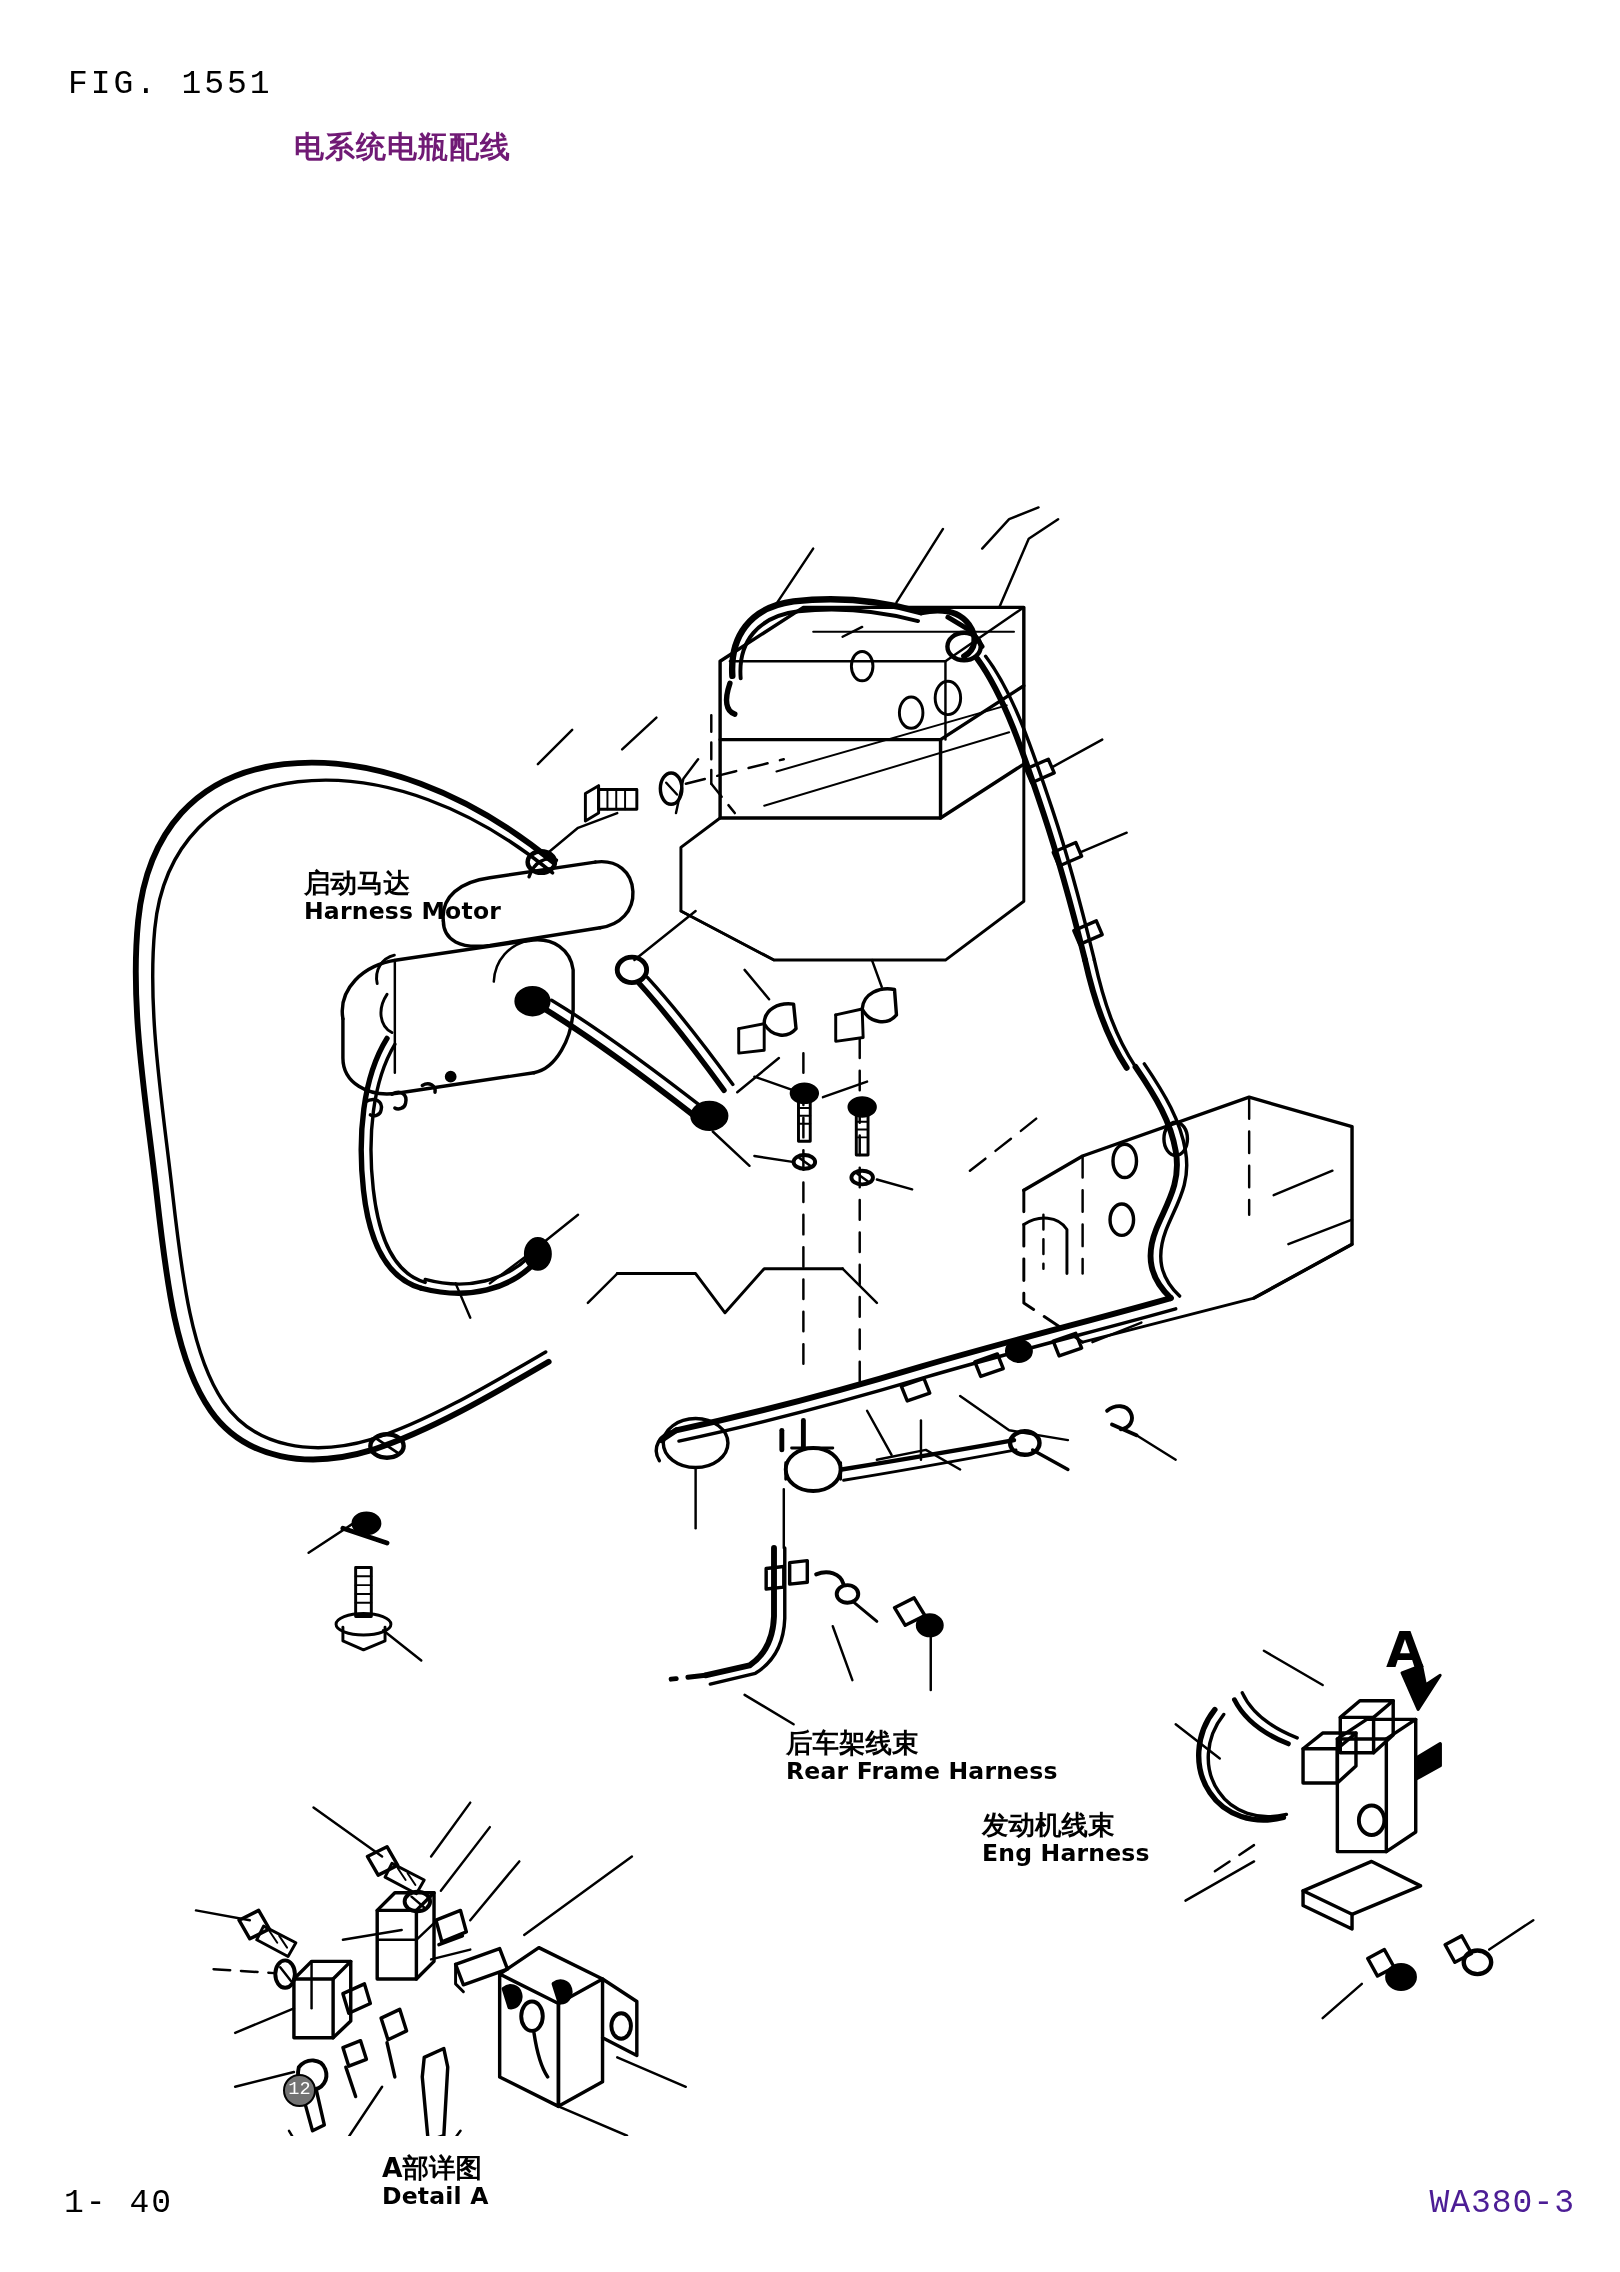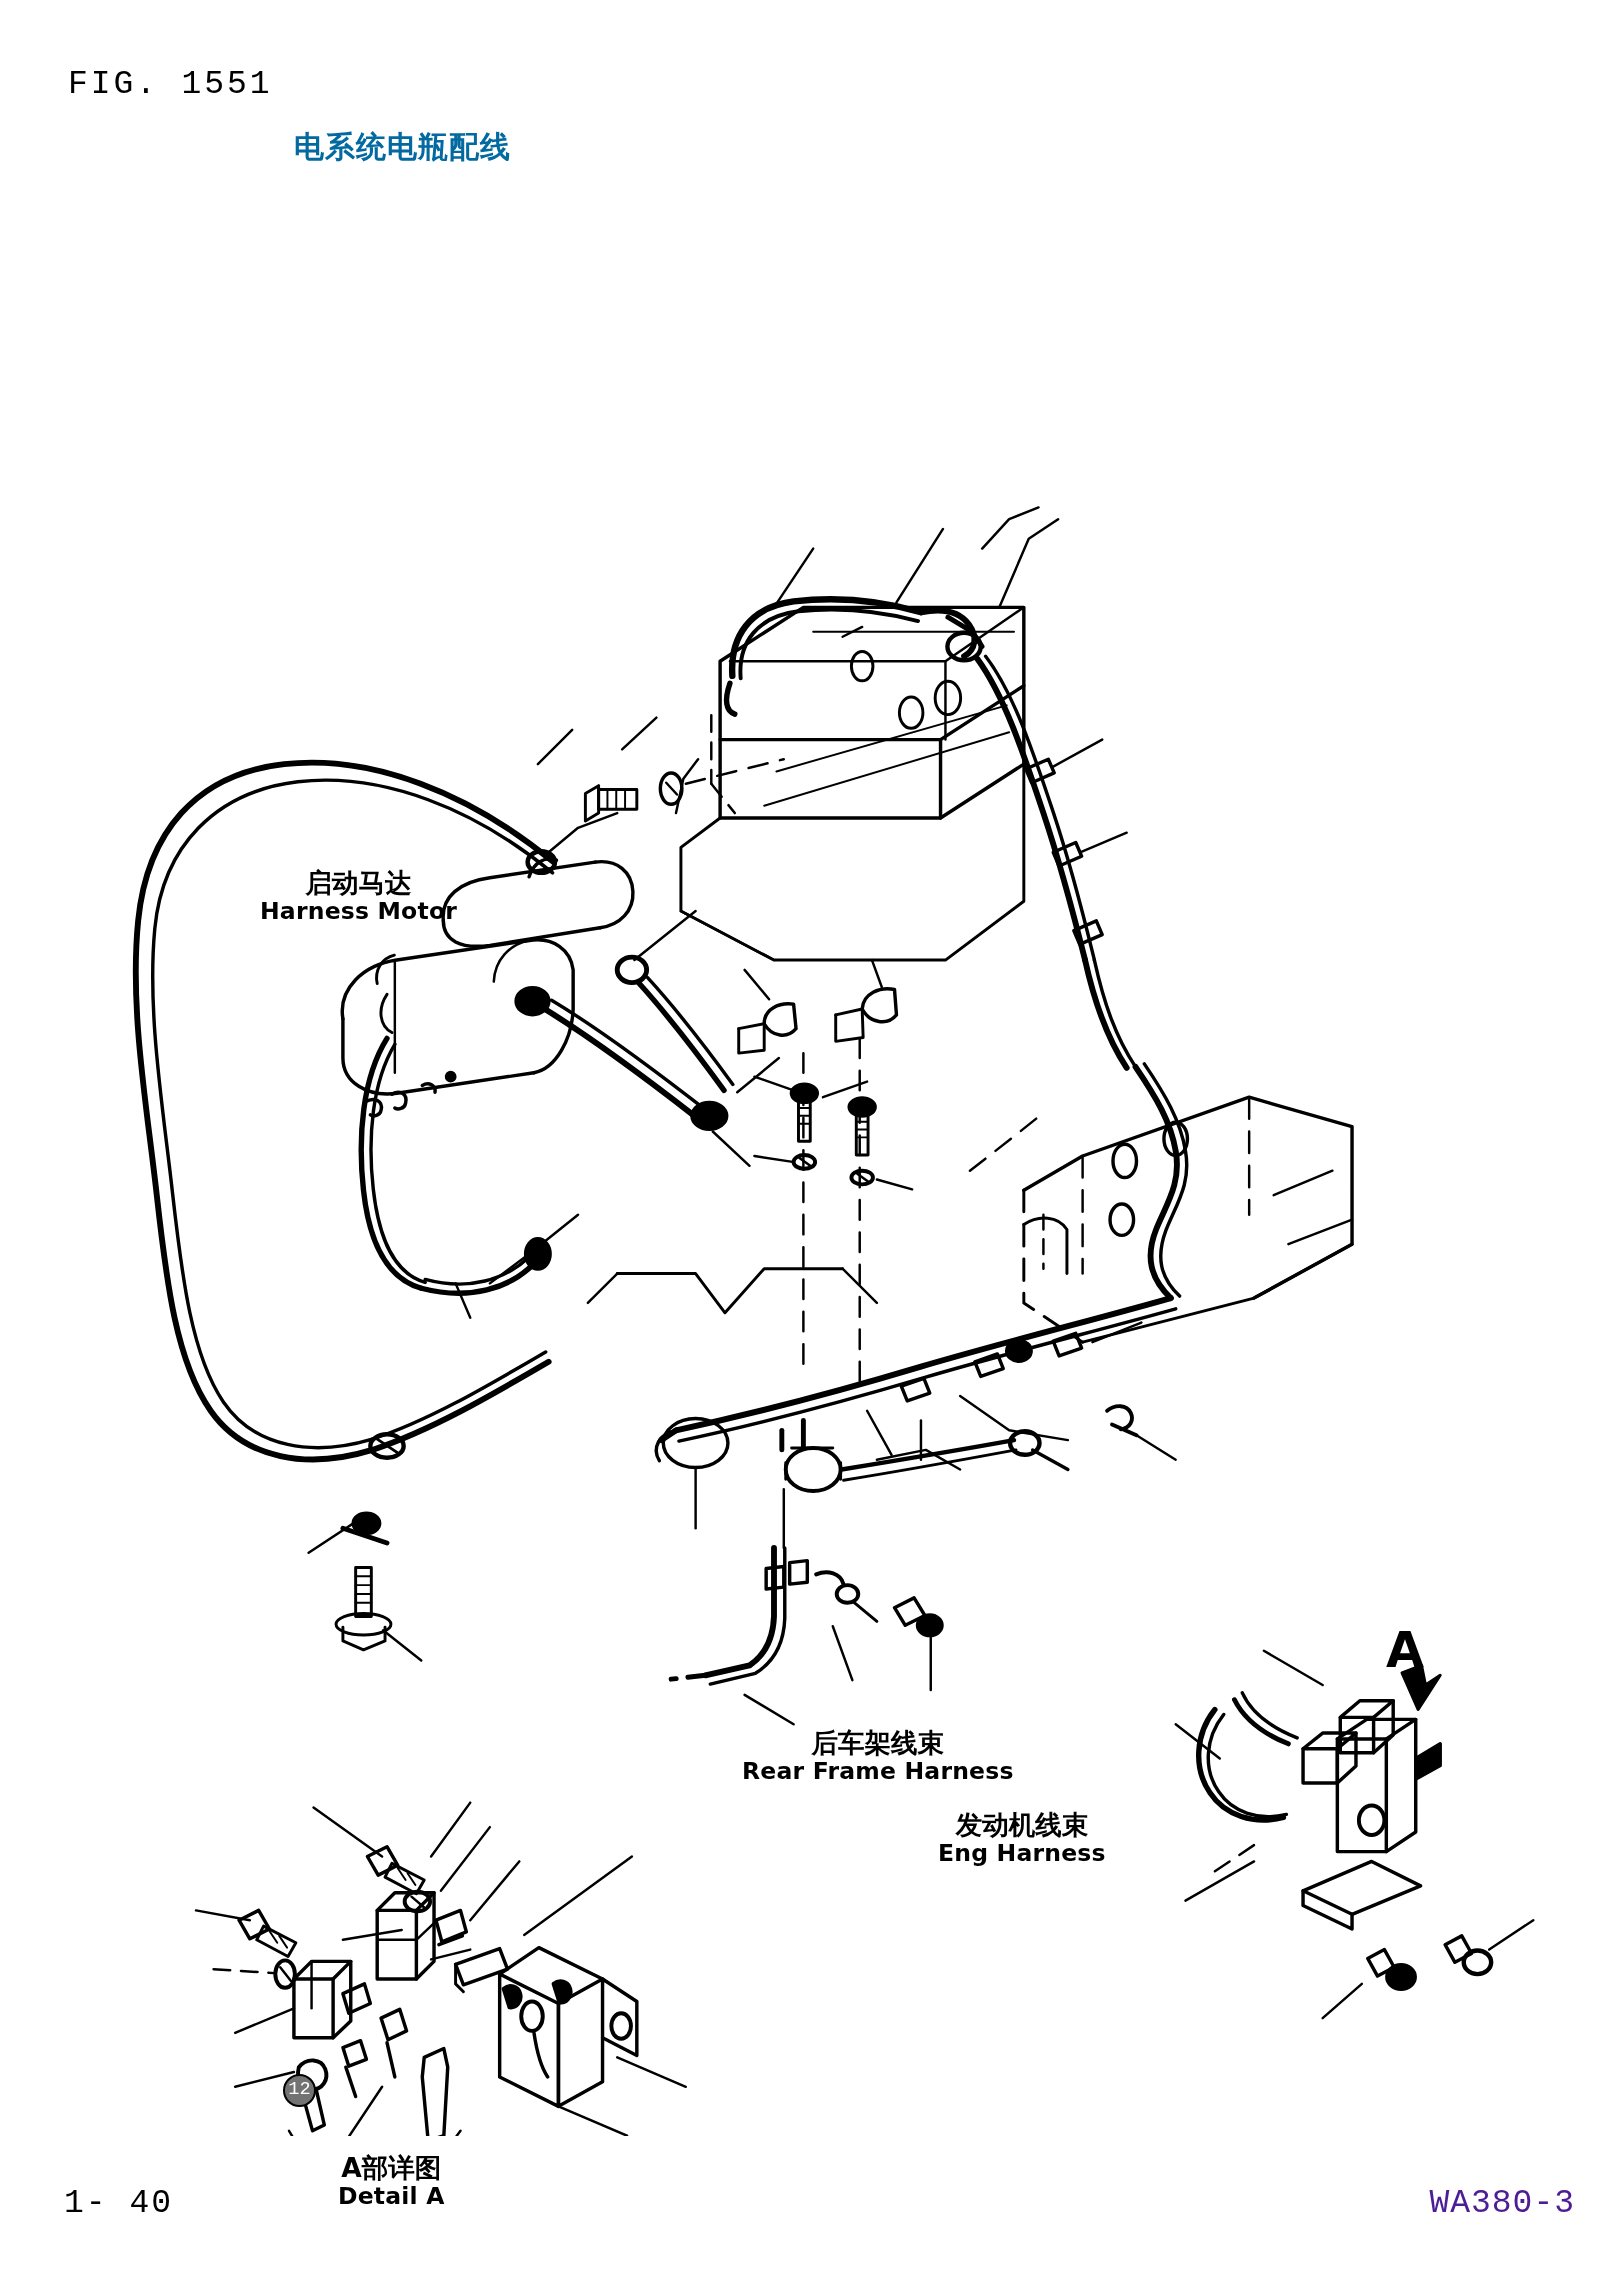--- a/index.html
+++ b/index.html
@@ -47,21 +47,21 @@
     white-space: nowrap;
   }
   .title-cn {
     position: absolute;
     left: 294px;
     top: 127px;
     font-family: "DejaVu Sans", sans-serif;
     font-size: 30px;
     font-weight: 700;
     letter-spacing: 1px;
-    color: #0369a1;
+    color: #701a75;
     white-space: nowrap;
   }
 
   
   .footer-left {
     position: absolute;
     left: 64px;
     top: 2185px;
     font-family: "Liberation Mono", monospace;
     font-size: 33px;
@@ -92,22 +92,22 @@
     display: block;
     width: 1620px;
     height: 1960px;
   }
 
   
   .anno {
     position: absolute;
     color: #000;
     white-space: nowrap;
-    text-align: center;
     line-height: 1.12;
+    margin-left: 44px;
   }
   .anno .cn {
     font-family: "DejaVu Sans", sans-serif;
     font-size: 26.5px;
     font-weight: 700;
     display: block;
   }
   .anno .en {
     font-family: "DejaVu Sans", sans-serif;
     font-size: 23.5px;

